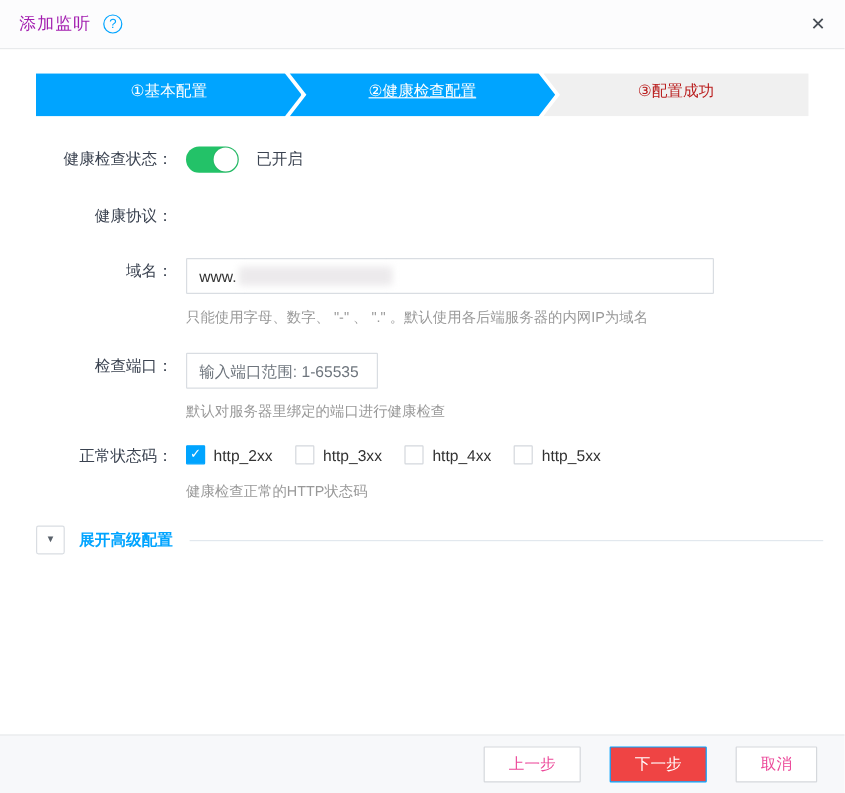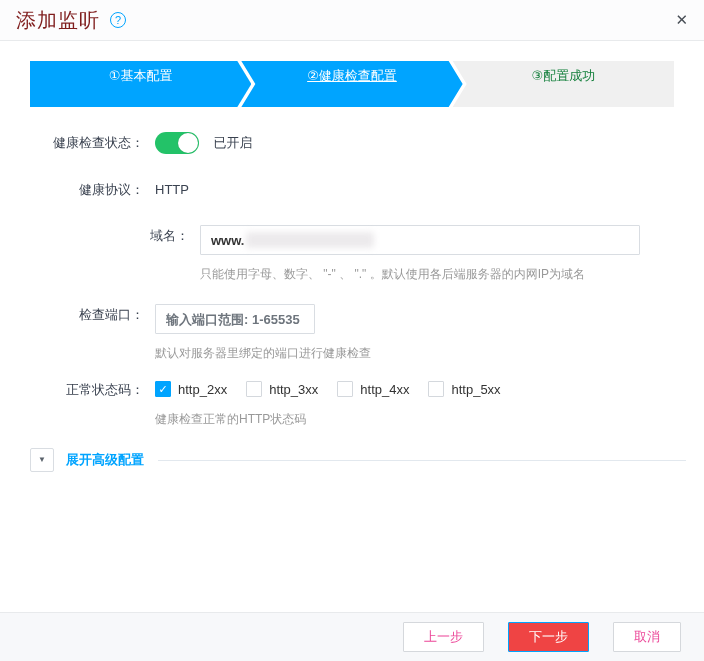--- a/index.html
+++ b/index.html
@@ -2,57 +2,57 @@
 <html><head>
 <meta charset="utf-8">
 <style>
   * { margin:0; padding:0; box-sizing:border-box; }
   html,body { background:#fff; }
   body { font-family:"Liberation Sans","DejaVu Sans",sans-serif; }
   .dialog { position:relative; width:704px; height:661px; background:#fff; overflow:hidden; }
 
   
   .hdr { height:41px; display:flex; align-items:center; padding:0 16px; background:#fcfcfd; border-bottom:1px solid #e8eaec; }
-  .title { font-size:20px; color:#7f1d1d; letter-spacing:1px; }
+  .title { font-size:14px; color:#a21caf; letter-spacing:1px; }
   .help { margin-left:10px; width:16px; height:16px; border:1px solid #00a4ff; border-radius:50%; color:#00a4ff; font-size:11px; line-height:14px; text-align:center; cursor:pointer; }
   .close { margin-left:auto; color:#484e56; font-size:15px; font-weight:bold; cursor:pointer; }
 
   
-  .steps { display:flex; margin:20px 30px 0 30px; height:46px;border-radius:11px; }
+  .steps { display:flex; margin:20px 30px 0 30px; height:36px;border-radius:11px; }
   .step { flex:1; line-height:30px; text-align:center; font-size:13px; }
   .step + .step { margin-left:-10px; }
   .step.blue { background:#00a4ff; color:#fff; }
-  .step.gray { background:#f0f0f0; color:#15803d; }
+  .step.gray { background:#f0f0f0; color:#b91c1c; }
   .s1 { clip-path:polygon(0 0, calc(100% - 14px) 0, 100% 50%, calc(100% - 14px) 100%, 0 100%); }
   .s2 { clip-path:polygon(0 0, calc(100% - 14px) 0, 100% 50%, calc(100% - 14px) 100%, 0 100%, 14px 50%);text-decoration:underline; }
   .s3 { clip-path:polygon(0 0, 100% 0, 100% 100%, 0 100%, 14px 50%); }
 
   
   .form { padding-top:25px; }
   .row { display:flex; align-items:flex-start; }
   .lbl { width:155px; padding-right:11px; text-align:right; font-size:13px; color:#3a4250; line-height:22px; flex:none; }
   .ctl { flex:1; }
 
   .row-toggle { margin-bottom:25px; }
   .toggle { display:inline-block; width:44px; height:22px; background:#23c268; border-radius:11px; position:relative; vertical-align:middle; cursor:pointer; }
   .knob { position:absolute; top:1px; right:1px; width:20px; height:20px; background:#fff; border-radius:50%; box-shadow:0 0 1px rgba(0,0,0,.25); }
   .toggle-txt { margin-left:10px; font-size:13px; color:#3a4250; line-height:22px; vertical-align:middle; }
 
   .row-proto { margin-bottom:24px; }
   .static-val { font-size:13px; color:#3a4250; line-height:16px; display:inline-block; padding-top:3px; }
 
-  .inp { height:30px; border:1px solid #d9dde2; border-radius:1px; background:#fff; font-size:13px; color:#333; padding:0 10px; font-family:"Liberation Sans","DejaVu Sans",sans-serif; outline:none;font-weight:bold; }
+  .inp { height:30px; border:1px solid #d9dde2; border-radius:1px; background:#fff; font-size:13px; color:#333; padding:0 10px; font-family:"Liberation Sans","DejaVu Sans",sans-serif; outline:none; }
   .inp::placeholder { color:#6e757d; opacity:1; }
   .w-wide { width:440px; }
   .w-port { width:160px; }
   .fake-inp { display:flex; align-items:center; }
   .blurbox { display:inline-block; width:128px; height:16px; margin-left:2px; background:#eceaec; border-radius:3px; filter:blur(3px); }
   .helptx { font-size:12px; color:#999; margin-top:12px; line-height:15px; }
   .helptx2 { margin-top:11px; }
-  .row-domain { margin-bottom:22px;padding-left:45px; }
+  .row-domain { margin-bottom:22px; }
   .row-port { margin-bottom:18px; }
   .row-path { margin-bottom:27px; }
 
   .row-codes { margin-bottom:0; }
   .cbs { display:flex; gap:19px; align-items:center; padding-top:2px; }
   .cb { display:flex; align-items:center; gap:7px; cursor:pointer; font-size:13px; color:#333; }
   .box { width:16px; height:16px; border:1px solid #d4d8dd; background:#fff; border-radius:1px; display:flex; align-items:center; justify-content:center; }
   .box .tick { display:none; color:#fff; font-size:11px; font-weight:bold; line-height:1; }
   .box.checked { background:#00a4ff; border-color:#00a4ff; }
   .box.checked .tick { display:block; }
@@ -91,21 +91,20 @@
     <div class="row row-toggle">
       <div class="lbl">健康检查状态：</div>
       <div class="ctl">
         <span class="toggle"><span class="knob"></span></span>
         <span class="toggle-txt">已开启</span>
       </div>
     </div>
 
     <div class="row row-proto">
       <div class="lbl">健康协议：</div>
-      <div class="ctl"><span class="static-val">HTTP</span></div>
     </div>
 
     <div class="row row-domain">
       <div class="lbl">域名：</div>
       <div class="ctl">
         <div class="inp w-wide fake-inp">
           <span>www.</span>
           <span class="blurbox"></span>
         </div>
         <div class="helptx">只能使用字母、数字、 "-" 、 "." 。默认使用各后端服务器的内网IP为域名</div>

